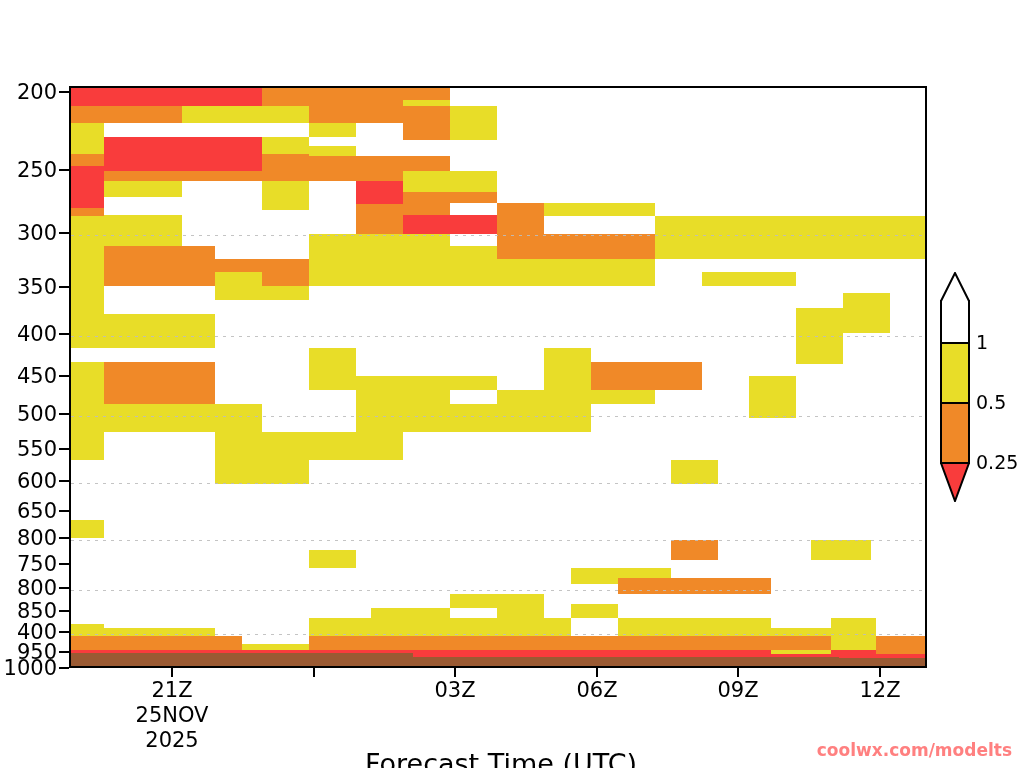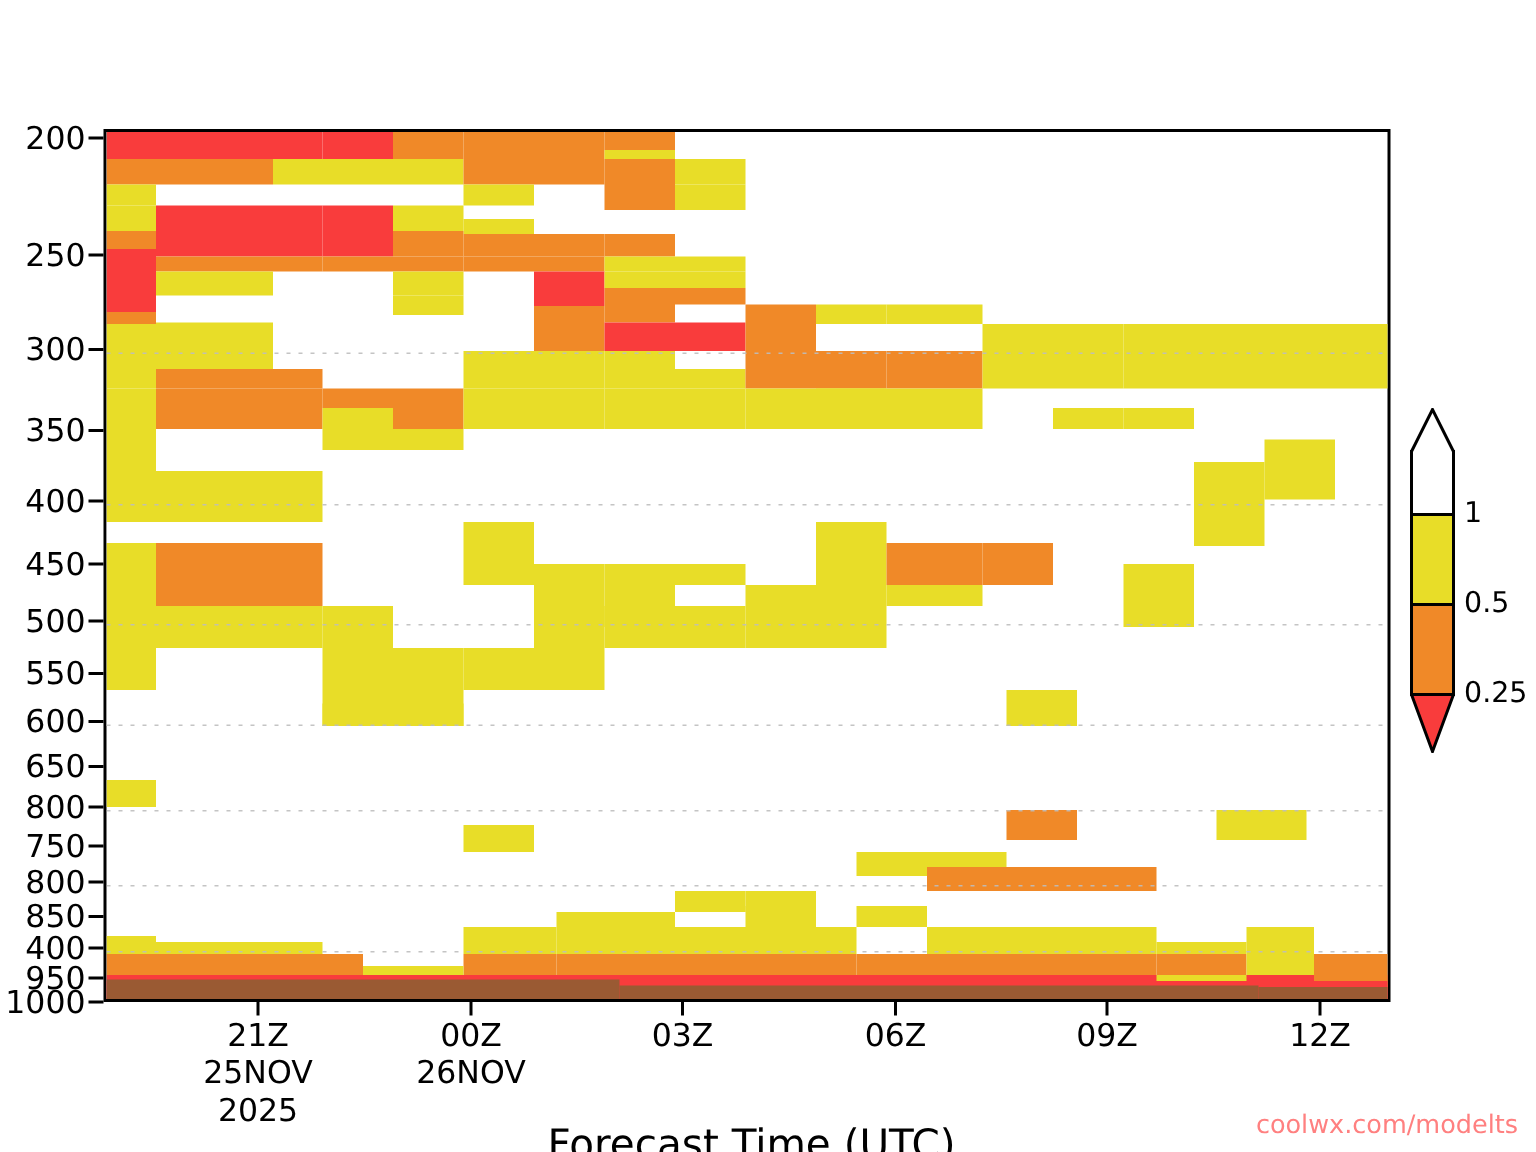--- a/index.html
+++ b/index.html
@@ -45,21 +45,21 @@
   .xtickmark{position:absolute;width:2px;height:9px;background:#000;top:668px;}
 
   .xaxis-title{
     position:absolute;left:0;top:728px;width:1024px;text-align:center;
     font-family:"DejaVu Sans",sans-serif;font-size:27px;color:#000;
   }
   .xaxis-title-inner{display:inline-block;transform:translateX(-11px);margin-top:20px;}
 
   .credit{
     position:absolute;right:12px;top:740px;
-    font-family:"DejaVu Sans",sans-serif;font-size:17px;color:#ff8080;
+    font-family:"DejaVu Sans",sans-serif;font-size:17px;color:#ff8080;font-weight:bold;
   }
 
   
   #cbar{position:absolute;left:940px;top:300px;width:30px;height:180px;}
   .cb-seg{position:absolute;left:0;width:30px;box-sizing:border-box;
           border-left:2px solid #000;border-right:2px solid #000;}
   .cb-div{position:absolute;left:0;width:30px;height:2px;background:#000;}
   .cb-label{position:absolute;left:36px;transform:translateY(-50%);
     font-family:"DejaVu Sans",sans-serif;font-size:19px;color:#000;white-space:nowrap;}
 </style>
@@ -289,24 +289,20 @@
       <div class="ytickmark" style="top: 651px;"></div>
       <div class="ytickmark" style="top: 667px;"></div>
     </div>
   <div id="xlabels">
       <div class="xlab" style="left: 172px; top: 678px;">
         <div>21Z</div>
         <div>25NOV</div>
         <div>2025</div>
       </div>
       <div class="xtickmark" style="left: 171px;"></div>
-      <div class="xlab" style="left: 314px; top: 678px;">
-        <div>00Z</div>
-        <div>26NOV</div>
-      </div>
       <div class="xtickmark" style="left: 313px;"></div>
       <div class="xlab" style="left: 455px; top: 678px;">
         <div>03Z</div>
       </div>
       <div class="xtickmark" style="left: 454px;"></div>
       <div class="xlab" style="left: 597px; top: 678px;">
         <div>06Z</div>
       </div>
       <div class="xtickmark" style="left: 596px;"></div>
       <div class="xlab" style="left: 738px; top: 678px;">

